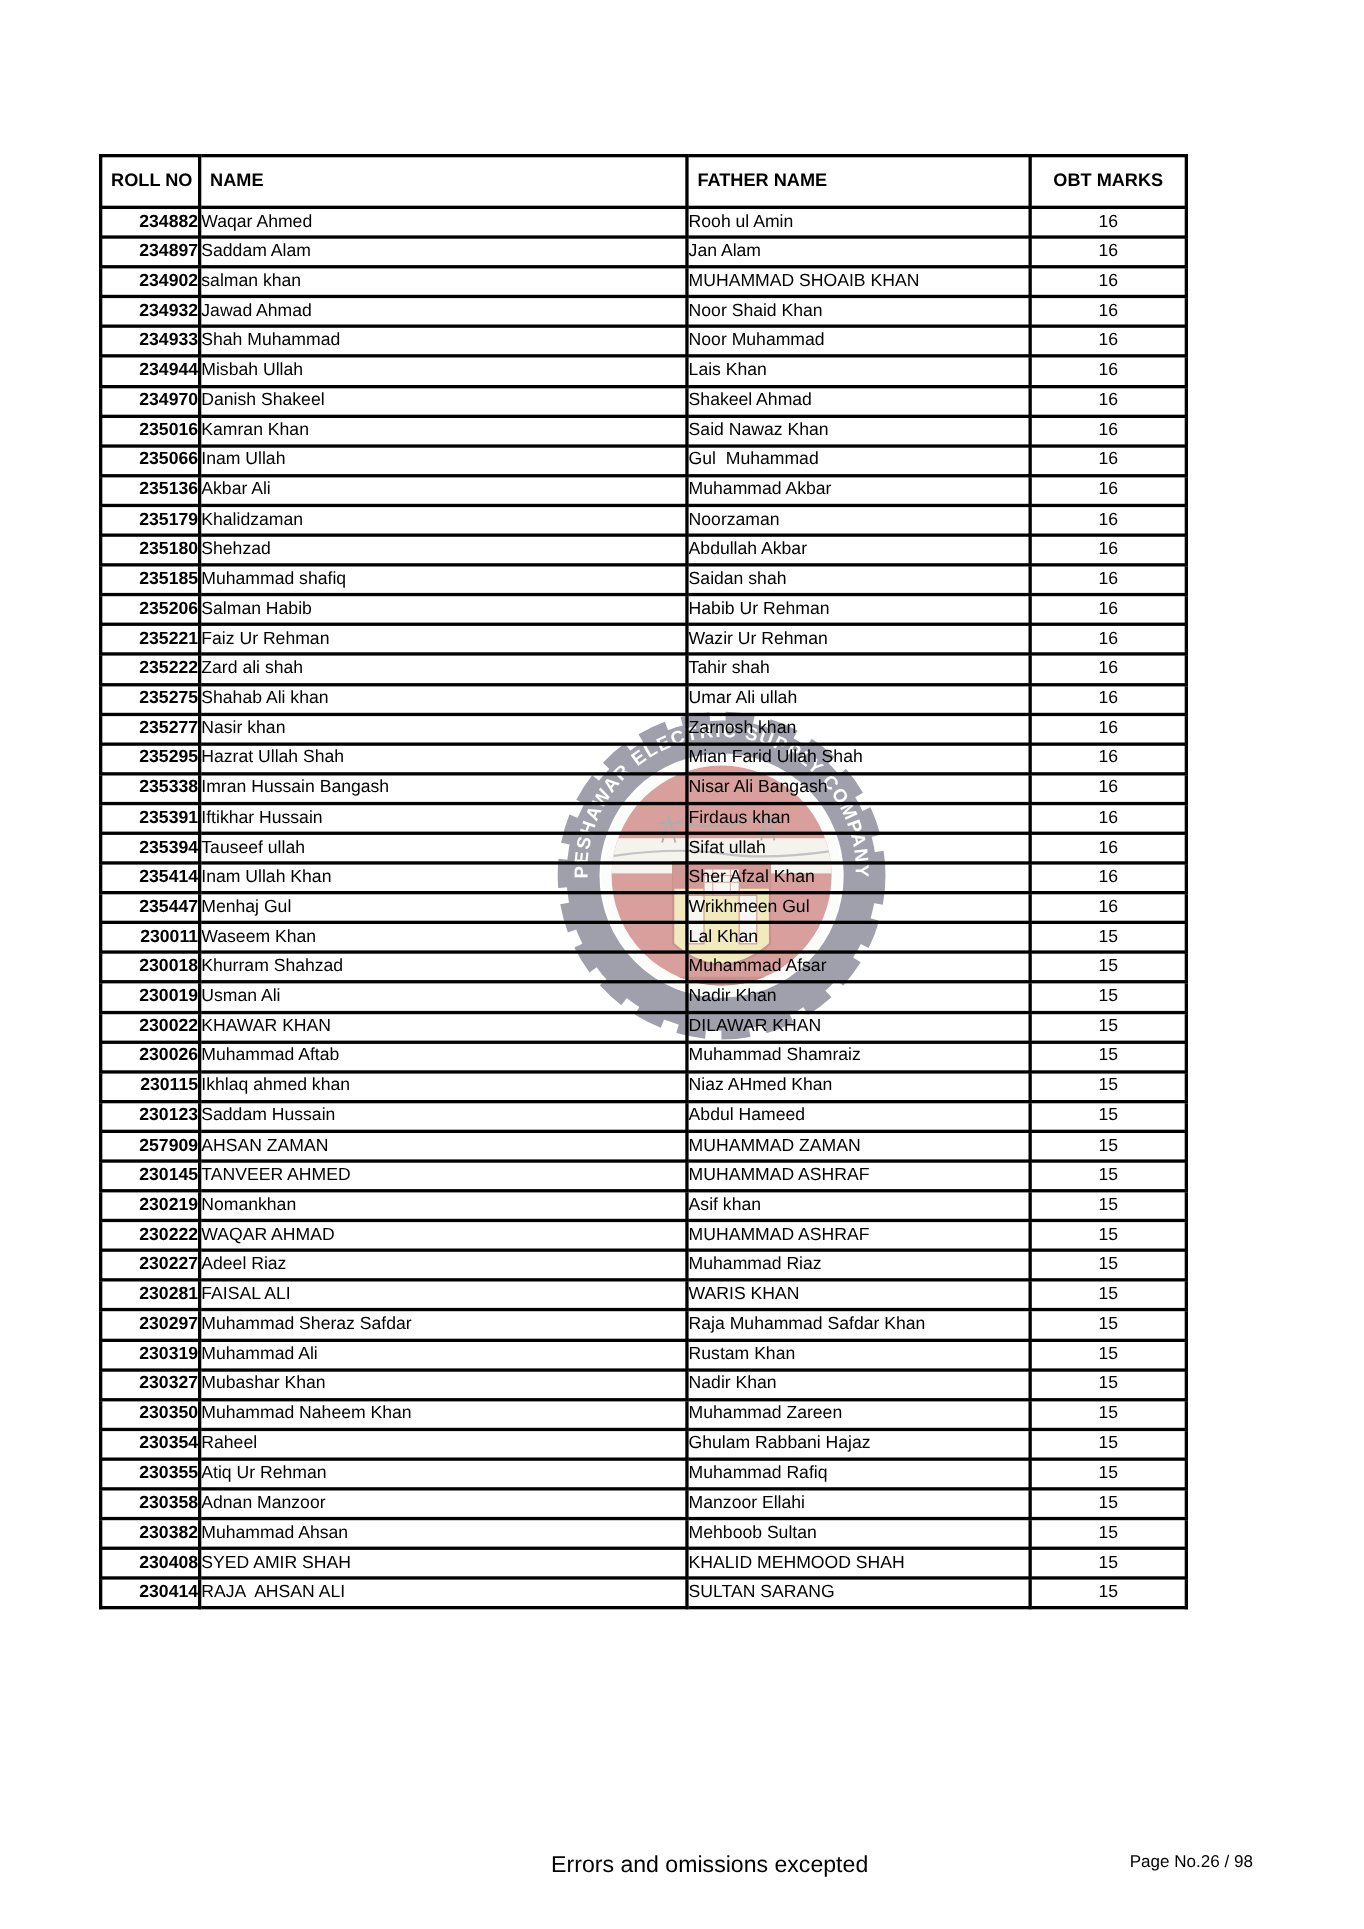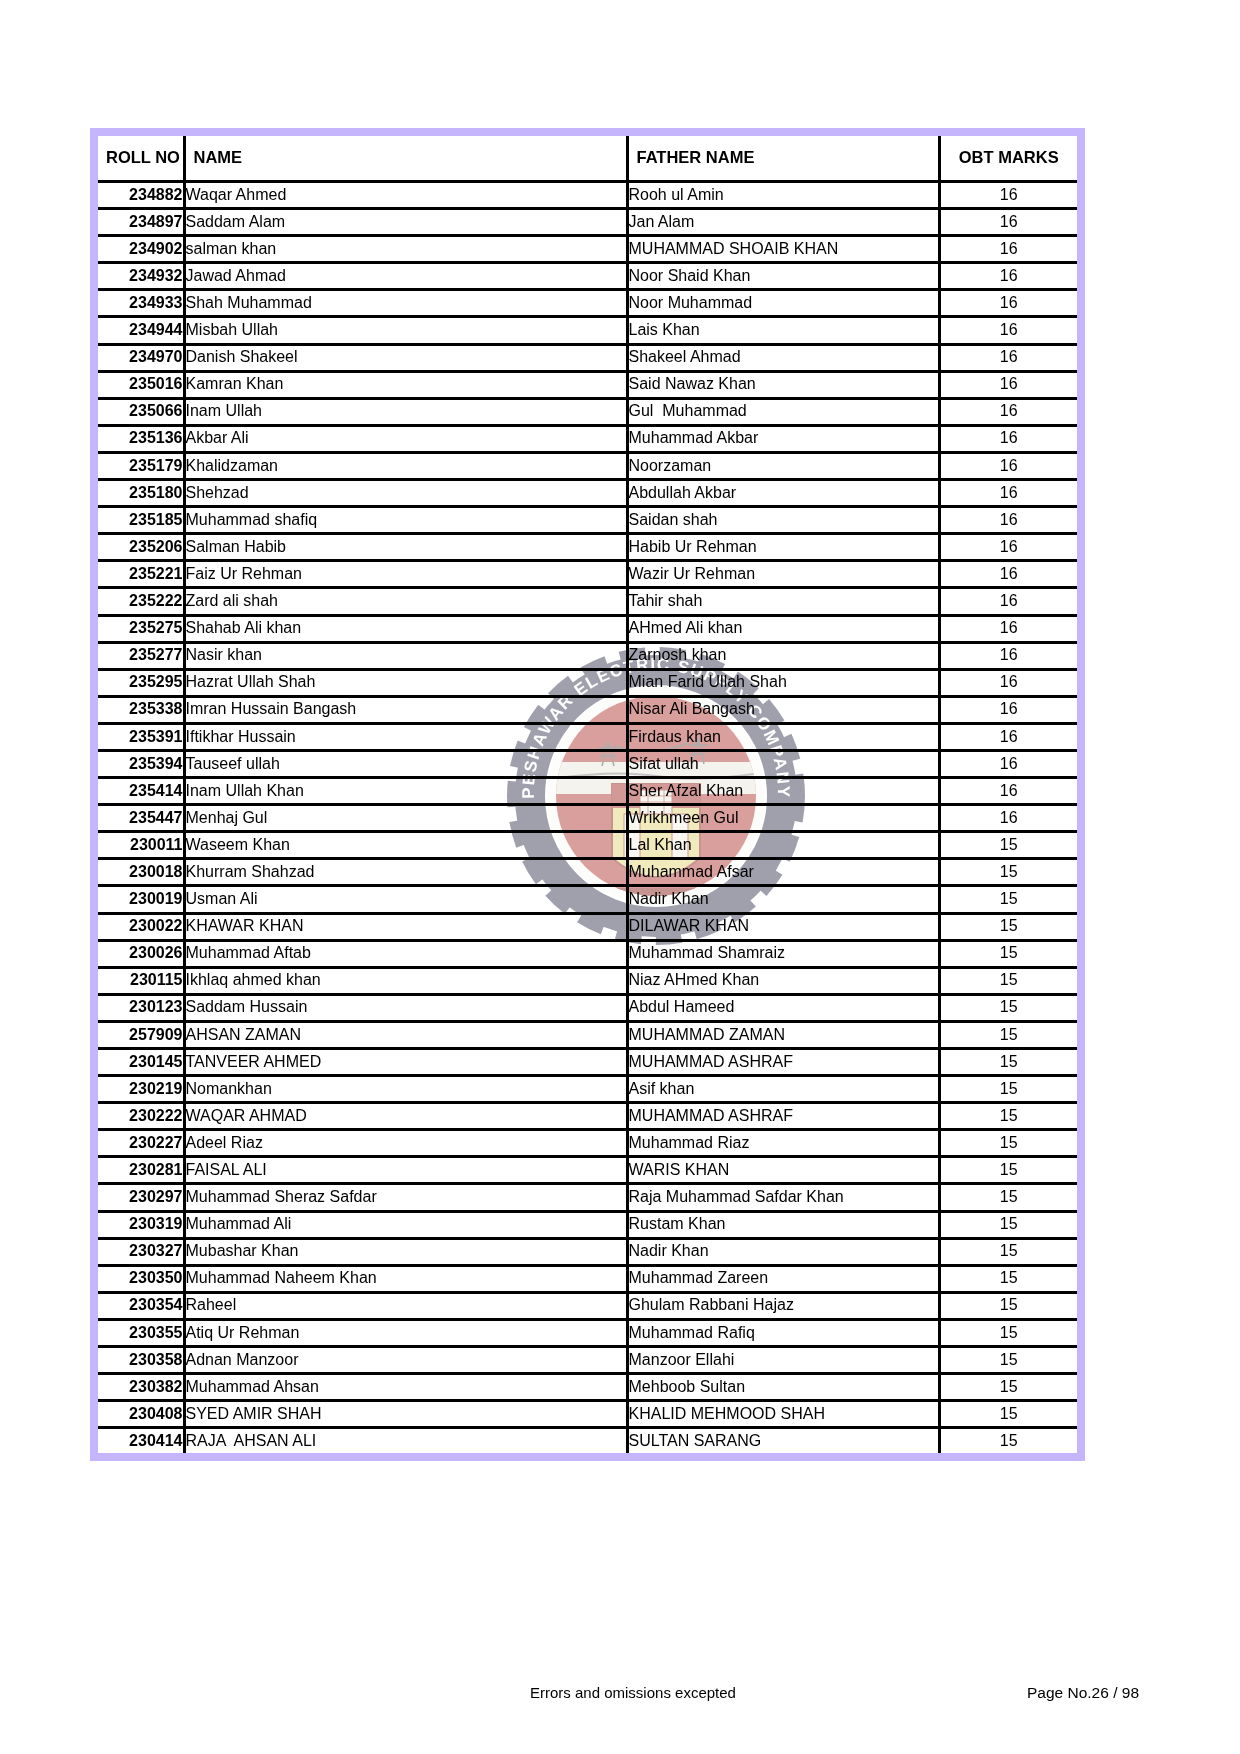--- a/index.html
+++ b/index.html
@@ -6,39 +6,39 @@
   body{
     width:1240px;height:1754px;position:relative;background:#ffffff;
     font-family:"Liberation Sans", sans-serif;color:#000;
     overflow:hidden;
   }
   .watermark{
     position:absolute;left:506px;top:646px;width:300px;height:300px;
     opacity:.5;z-index:1;pointer-events:none;
   }
   table.results{
-    position:absolute;left:90px;top:128px;width:987px;z-index:2;
+    position:absolute;left:90px;top:140px;width:987px;z-index:2;
     border-collapse:collapse;table-layout:fixed;background:transparent;
-    border:8px solid #c4b5fd;
+    border:2px solid #c4b5fd;
   }
   table.results th, table.results td{
     border:3px solid #000;background:transparent;
     font-size:16px;line-height:1.05;vertical-align:middle;
     overflow:hidden;white-space:pre;
   }
   table.results thead th{
     height:44px;font-weight:bold;text-align:left;padding:0 0 0 8px;font-size:16.5px;
   }
   table.results thead th.marks{text-align:center;padding:0;}
   table.results td{height:24.1px;padding:0;}
   td.roll{font-weight:bold;text-align:right;padding-right:10px;}
   td.name, td.father{text-align:left;padding-left:7px;font-size:15.5px;}
   td.marks{text-align:center;font-size:15.5px;margin-left:16px;}
   .footer-note{
-    position:absolute;top:1684px;left:530px;font-size:15px;z-index:2;
+    position:absolute;top:1684px;left:501px;font-size:21px;z-index:2;
   }
   .footer-page{
     position:absolute;top:1684px;right:101px;font-size:15.5px;z-index:2;
   }
 </style>
 </head>
 <body>
 
 <div class="watermark">
   <svg width="300" height="300" viewBox="0 0 300 300" xmlns="http://www.w3.org/2000/svg">
@@ -192,21 +192,21 @@
       </tr>
       <tr>
         <td class="roll">235222</td>
         <td class="name">Zard ali shah</td>
         <td class="father">Tahir shah</td>
         <td class="marks">16</td>
       </tr>
       <tr>
         <td class="roll">235275</td>
         <td class="name">Shahab Ali khan</td>
-        <td class="father">AHmed Ali khan</td>
+        <td class="father">Umar Ali ullah</td>
         <td class="marks">16</td>
       </tr>
       <tr>
         <td class="roll">235277</td>
         <td class="name">Nasir khan</td>
         <td class="father">Zarnosh khan</td>
         <td class="marks">16</td>
       </tr>
       <tr>
         <td class="roll">235295</td>

